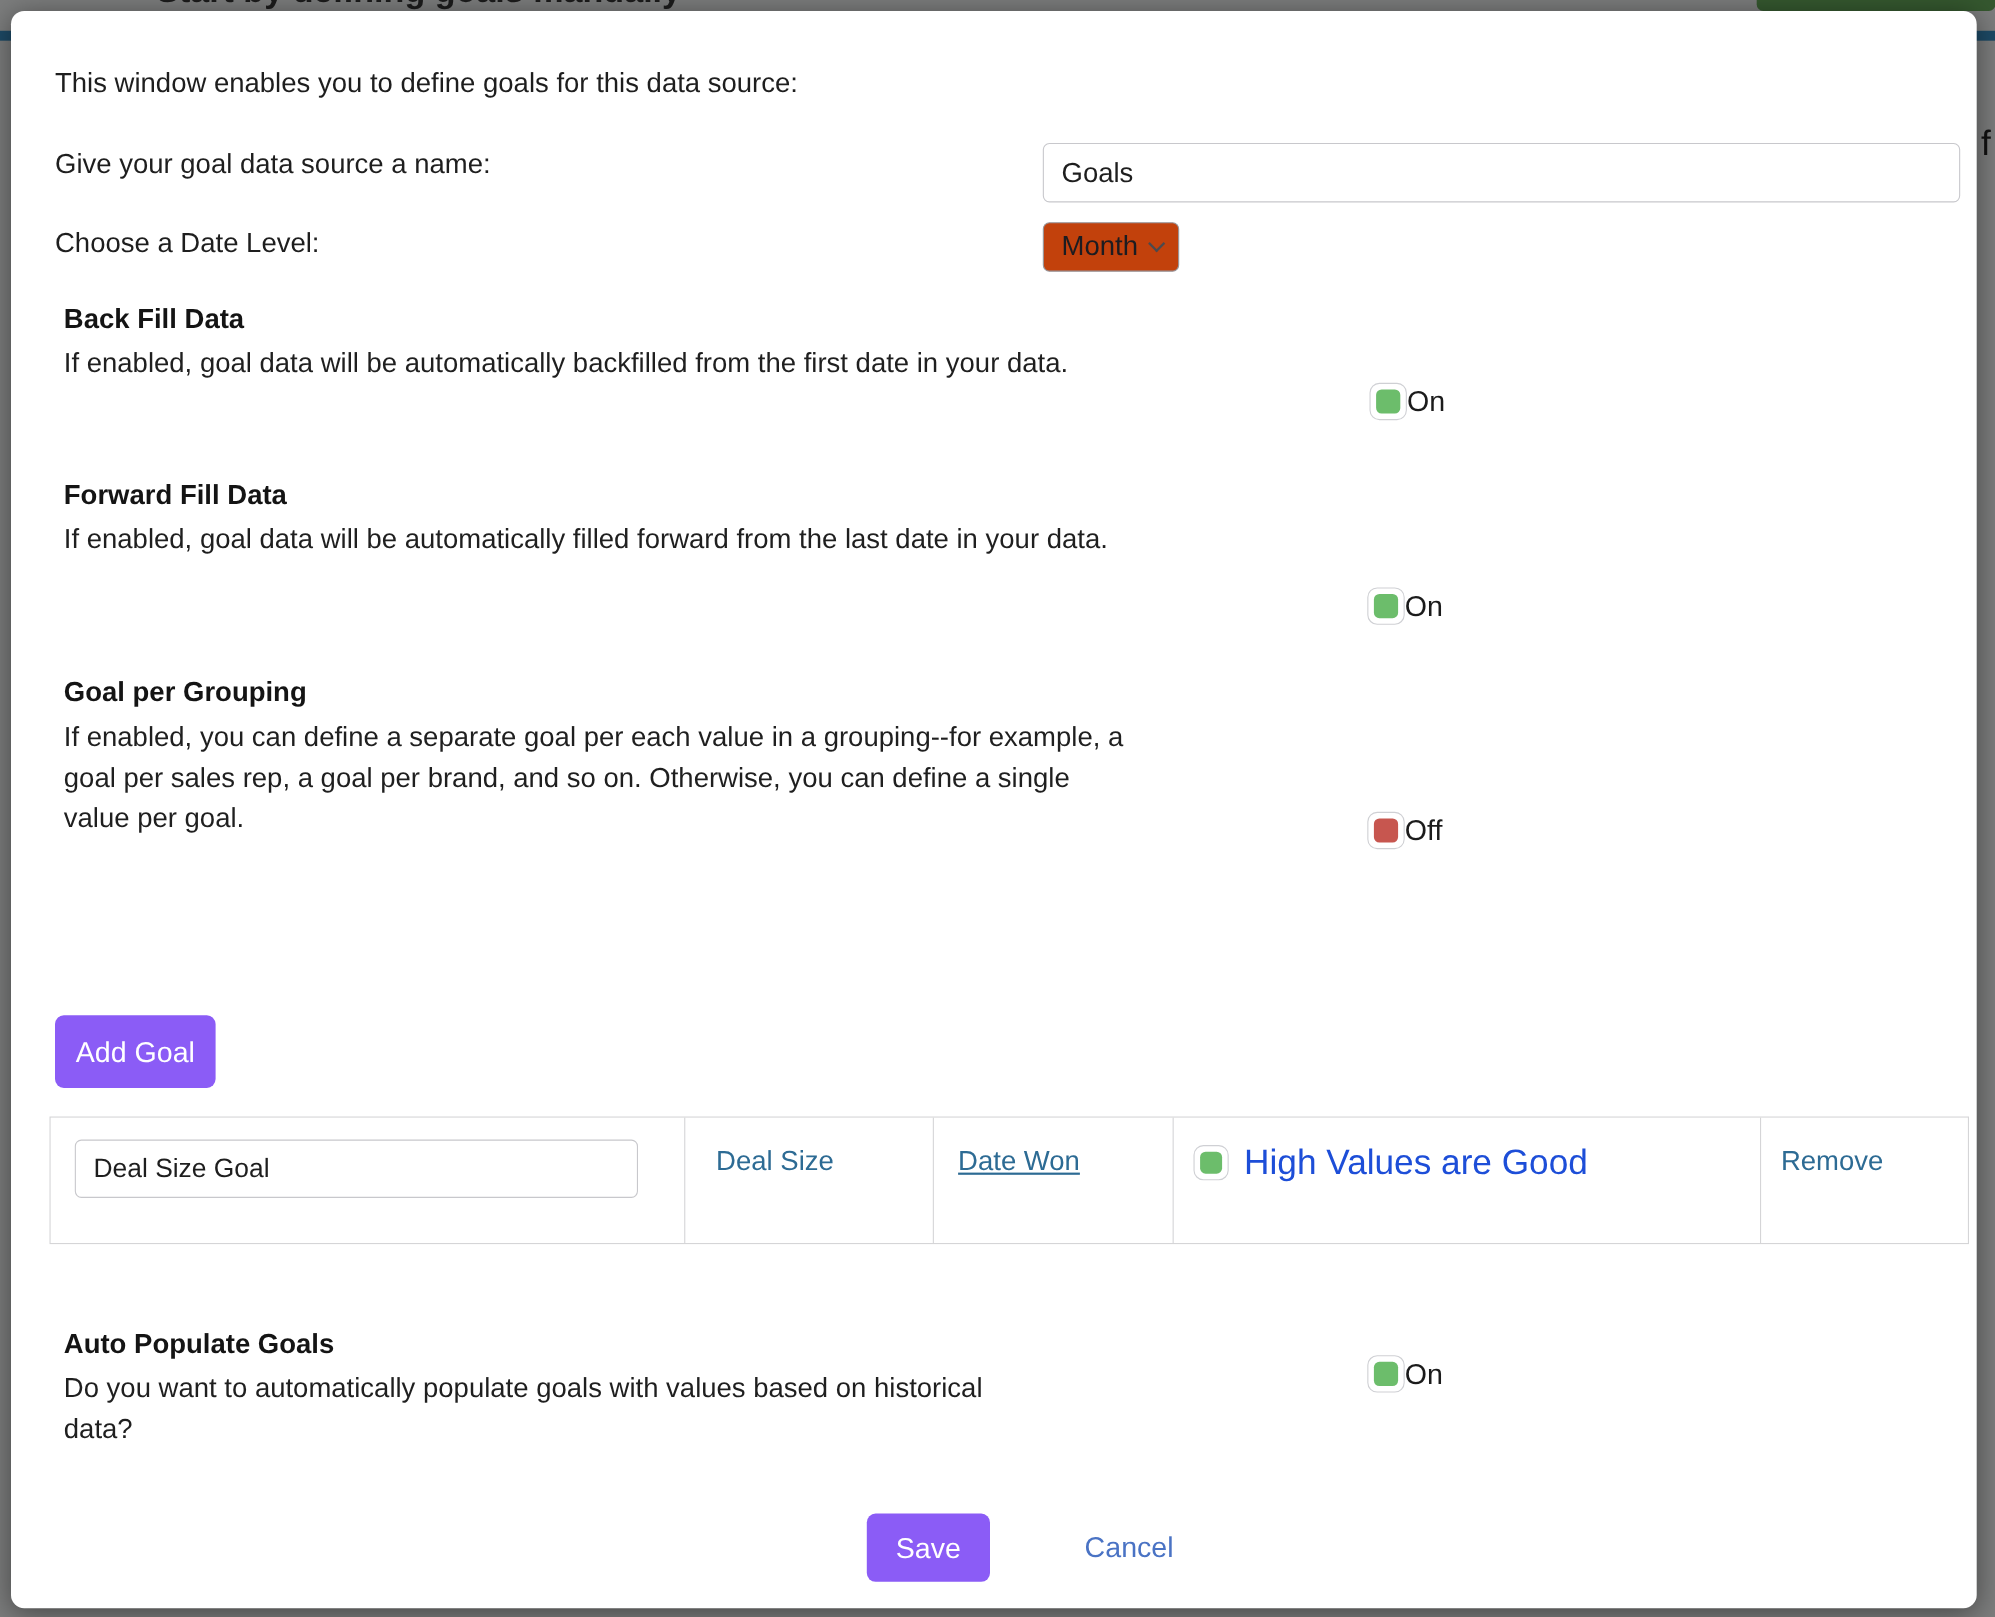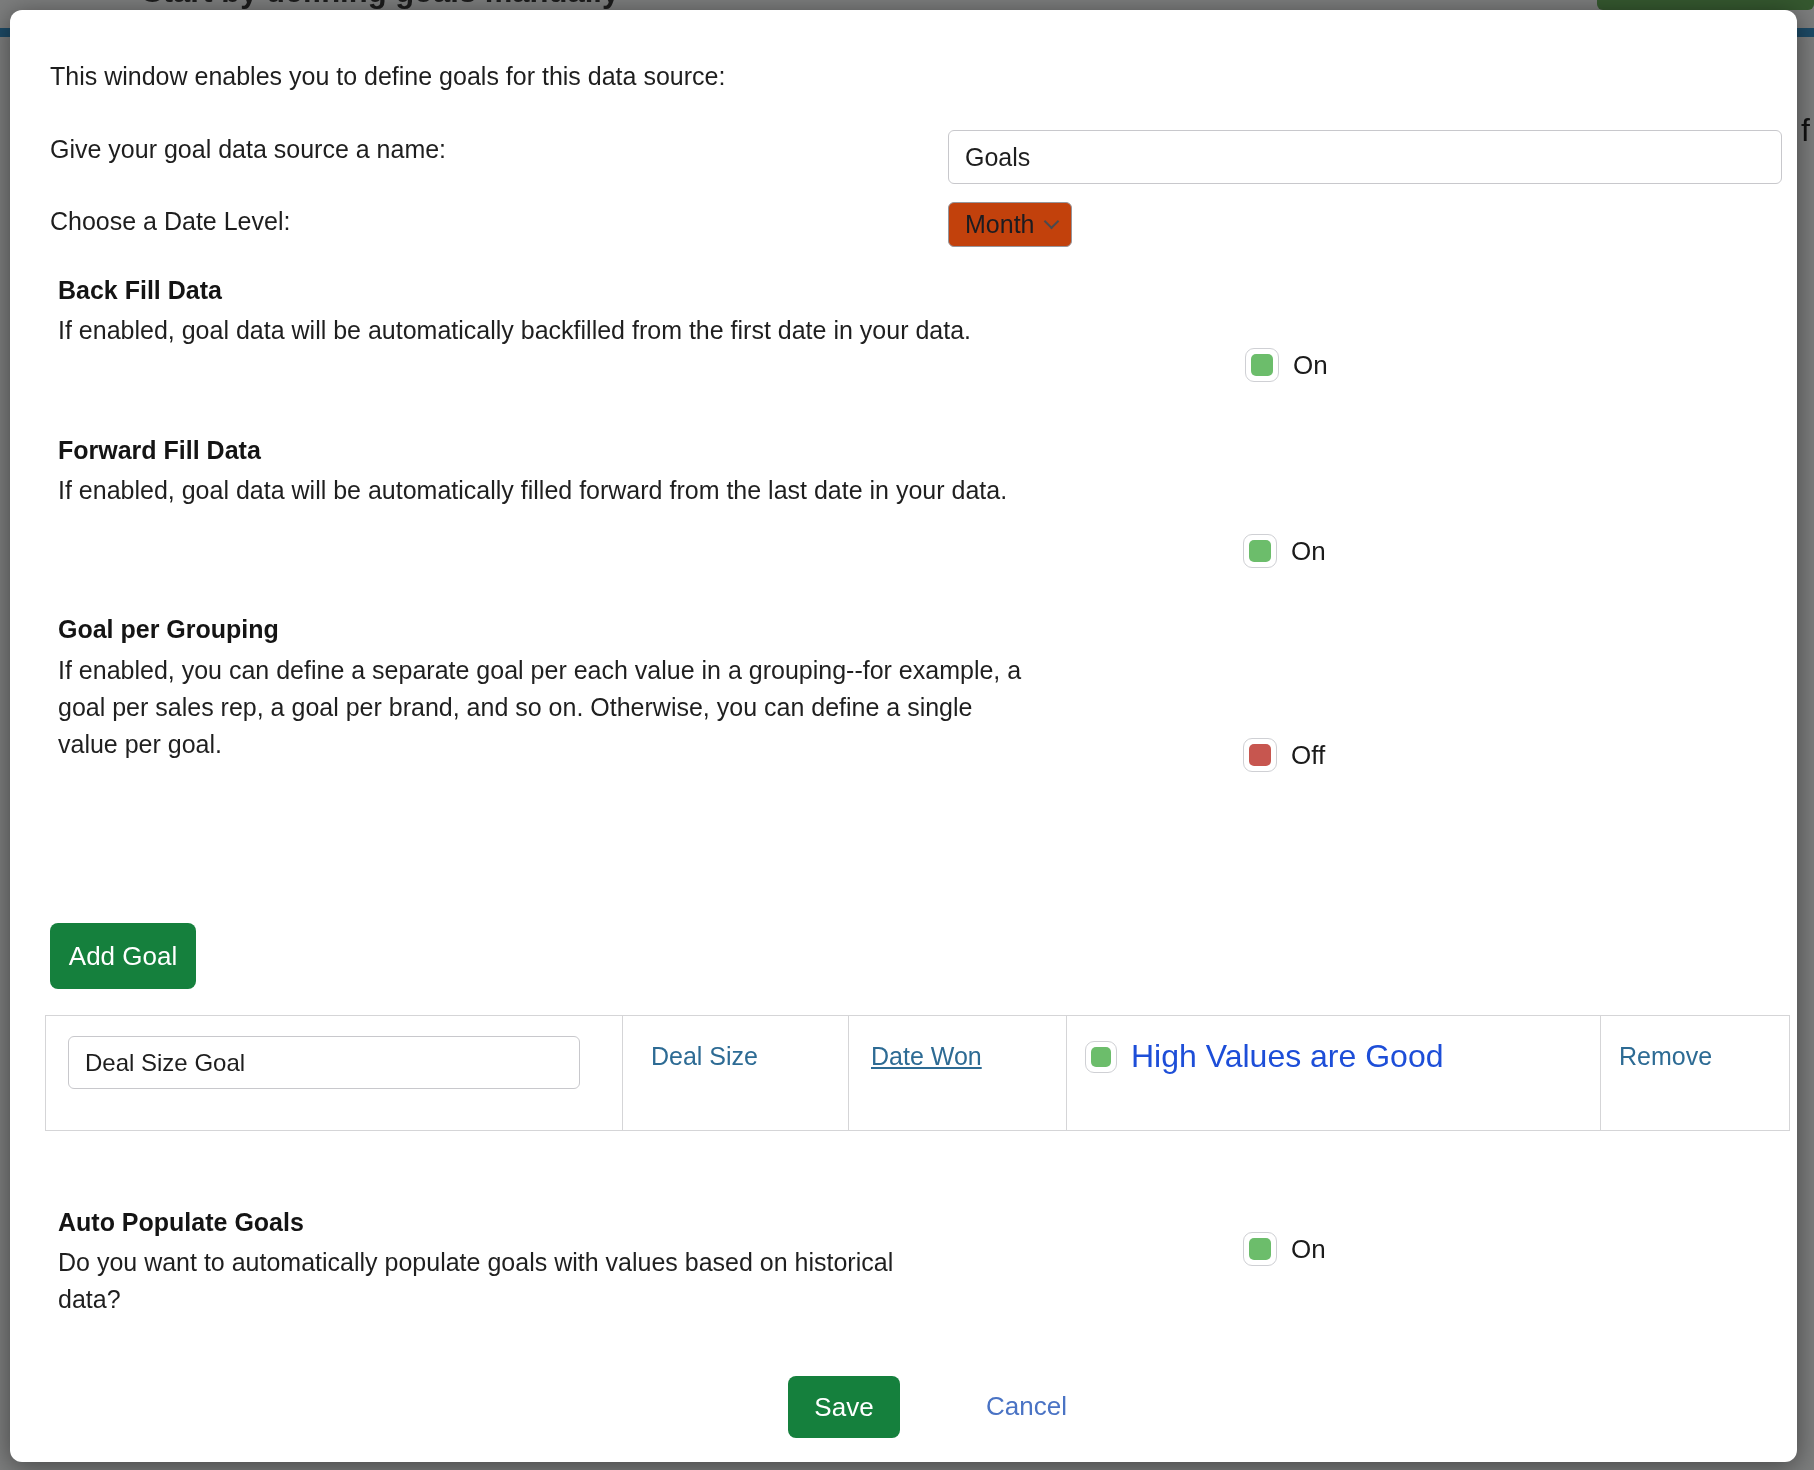--- a/index.html
+++ b/index.html
@@ -39,23 +39,23 @@
   .sec-title { font-size:25px; font-weight:bold; color:#141414; }
   .sec-desc { font-size:25px; line-height:37px; color:#1f1f1f; }
   .w980 { width:980px; } .w850 { width:850px; }
   
   .toggle { display:flex; align-items:center; }
   .tbox { width:34px; height:34px; border:1.5px solid #cfd0d4; border-radius:9px; background:#fff;
     display:flex; align-items:center; justify-content:center; cursor:pointer; }
   .tbox .fill { width:22px; height:22px; border-radius:5px; }
   .tbox.small { width:32px; height:32px; } .tbox.small .fill { width:20px; height:20px; }
   .fill.on { background:#6cbd6b; } .fill.off { background:#c7564f; }
-  .tlabel { font-size:26px; margin-left:14px; color:#1b1b1b; }
+  .tlabel { font-size:26px; color:#1b1b1b; }
   .btn {
-    background:#15803d; color:#fff; border:none; border-radius:8px; font-family:inherit;
+    background:#8b5cf6; color:#fff; border:none; border-radius:8px; font-family:inherit;
     font-size:26px; display:flex; align-items:center; justify-content:center; cursor:pointer;
   }
   .add-goal { left:40px; top:913px; width:146px; height:66px; }
   
   .goal-table { left:35px; top:1005px; width:1745px; height:116px; border:1px solid #d5d5d7; display:flex; }
   .cell { height:100%; border-right:1px solid #d5d5d7; position:relative; }
   .cell:last-child { border-right:none; }
   .c1 { width:577px; } .c2 { width:226px; } .c3 { width:218px; } .c4 { width:534px; } .c5 { flex:1; }
   .goal-name-input { left:22px; top:20px; width:512px; height:53px; font-size:24px; }
   .cell-link { font-size:25px; color:#2d6b94; text-decoration:none; cursor:pointer; }

